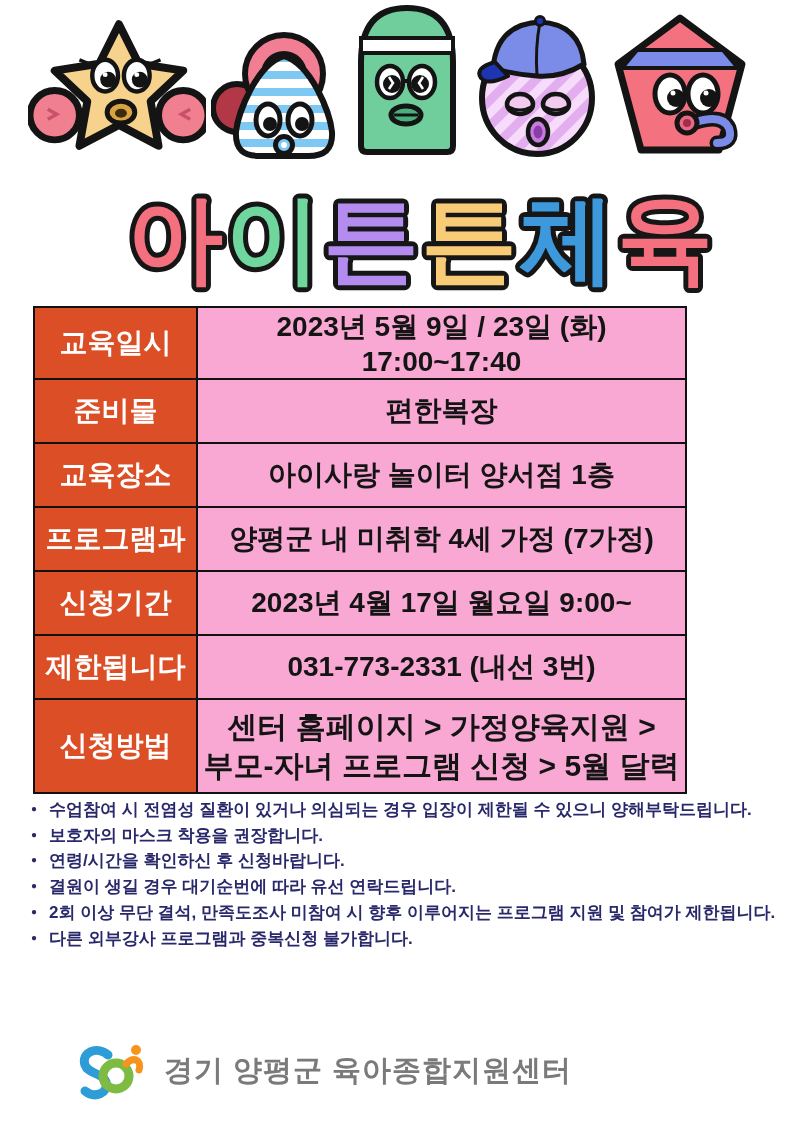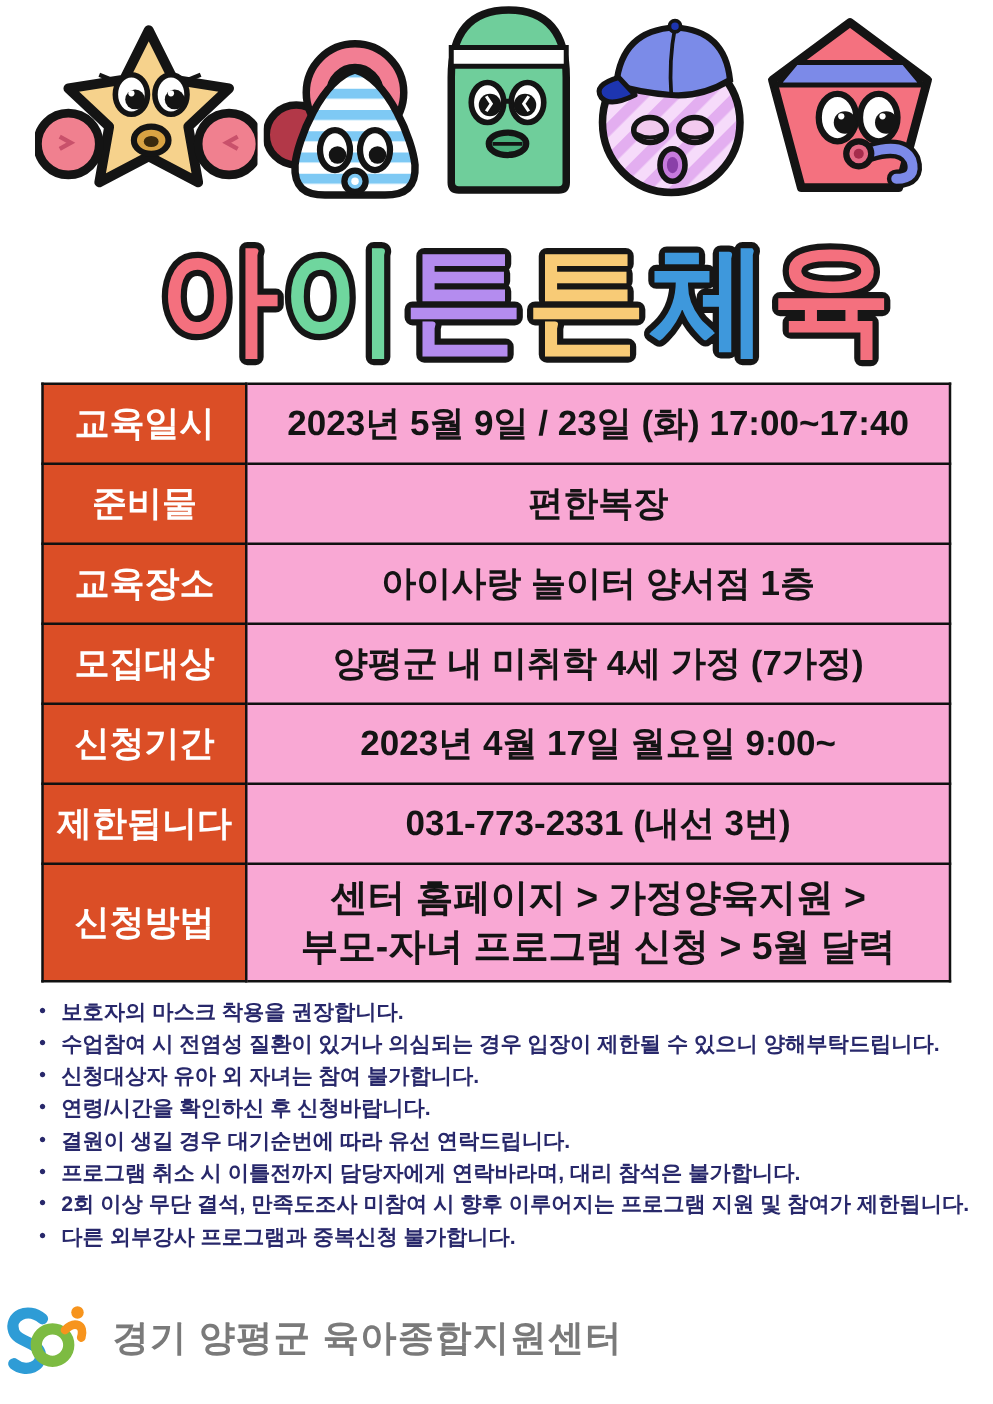--- a/index.html
+++ b/index.html
@@ -19,21 +19,21 @@
   .m-capsule { left: 351px; top: 2px;  }
   .m-ball    { left: 474px; top: 8px;  }
   .m-penta   { left: 610px; top: 10px; }
 
   
   .title-wrap { position: absolute; top: 176px; left: 0; width: 794px; height: 122px; text-align: center; padding-left: 24px; }
 
   
   table.info-table {
     position: absolute; top: 306px; left: 33px;
-    width: 728px; table-layout: fixed;
+    width: 654px; table-layout: fixed;
     border-collapse: collapse;
     border: 2px solid var(--table-border, #111);
   }
   .info-table tr { height: 64px; }
   .info-table tr.last { height: 94px; }
   .info-table th, .info-table td {
     border: 2px solid var(--table-border, #111);
     text-align: center; vertical-align: middle;
     padding: 0 4px;
   }
@@ -67,21 +67,21 @@
   ul.notes li::before {
     content: "●";
     position: absolute; left: 1px; top: 3px;
     font-size: 10px;
     color: var(--note-text, #28286B);
   }
 
   
   .footer {
     position: absolute; top: 1036px; left: 0; width: 646px; height: 70px;
-    display: flex; align-items: center; gap: 10px;
+    display: flex; align-items: center; justify-content: center; gap: 10px;
   }
   .footer .org-name {
     font-size: 29px; color: var(--footer-text, #7A7A7A);
     letter-spacing: 1px; font-weight: bold;
   }
 </style>
 </head>
 <body>
 
 <div class="page">
@@ -191,46 +191,44 @@
       </tr>
       <tr>
         <th>준비물</th>
         <td>편한복장</td>
       </tr>
       <tr>
         <th>교육장소</th>
         <td>아이사랑 놀이터 양서점 1층</td>
       </tr>
       <tr>
-        <th>모집대상</th>
+        <th>프로그램과</th>
         <td>양평군 내 미취학 4세 가정 (7가정)</td>
       </tr>
       <tr>
         <th>신청기간</th>
         <td>2023년 4월 17일 월요일 9:00~</td>
       </tr>
       <tr>
         <th>제한됩니다</th>
         <td>031-773-2331 (내선 3번)</td>
       </tr>
       <tr class="last">
         <th>신청방법</th>
         <td>센터 홈페이지 &gt; 가정양육지원 &gt;
 부모-자녀 프로그램 신청 &gt; 5월 달력</td>
       </tr>
     </tbody>
   </table>
 
   <ul class="notes">
+    <li>수업참여 시 전염성 질환이 있거나 의심되는 경우 입장이 제한될 수 있으니 양해부탁드립니다.</li>
     <li>보호자의 마스크 착용을 권장합니다.</li>
-    <li>수업참여 시 전염성 질환이 있거나 의심되는 경우 입장이 제한될 수 있으니 양해부탁드립니다.</li>
-    <li>신청대상자 유아 외 자녀는 참여 불가합니다.</li>
     <li>연령/시간을 확인하신 후 신청바랍니다.</li>
     <li>결원이 생길 경우 대기순번에 따라 유선 연락드립니다.</li>
-    <li>프로그램 취소 시 이틀전까지 담당자에게 연락바라며, 대리 참석은 불가합니다.</li>
     <li>2회 이상 무단 결석, 만족도조사 미참여 시 향후 이루어지는 프로그램 지원 및 참여가 제한됩니다.</li>
     <li>다른 외부강사 프로그램과 중복신청 불가합니다.</li>
   </ul>
 
   <div class="footer">
     <svg width="80" height="58" viewBox="0 0 80 58">
       <path d="M 34 13 C 22 3 7 11 11 23 C 14 32 29 31 32 40 C 35 51 21 57 11 49" fill="none" stroke="#2E9CD6" stroke-width="9" stroke-linecap="round" class="logo-blue"></path>
       <circle cx="42" cy="34" r="13" fill="none" stroke="#7DBB42" stroke-width="9" class="logo-green"></circle>
       <circle cx="62" cy="8" r="5" fill="#F7941D" class="logo-orange-dot"></circle>
       <path d="M 52 22 C 60 14 68 18 65 28" fill="none" stroke="#F7941D" stroke-width="7" stroke-linecap="round" class="logo-orange"></path>

